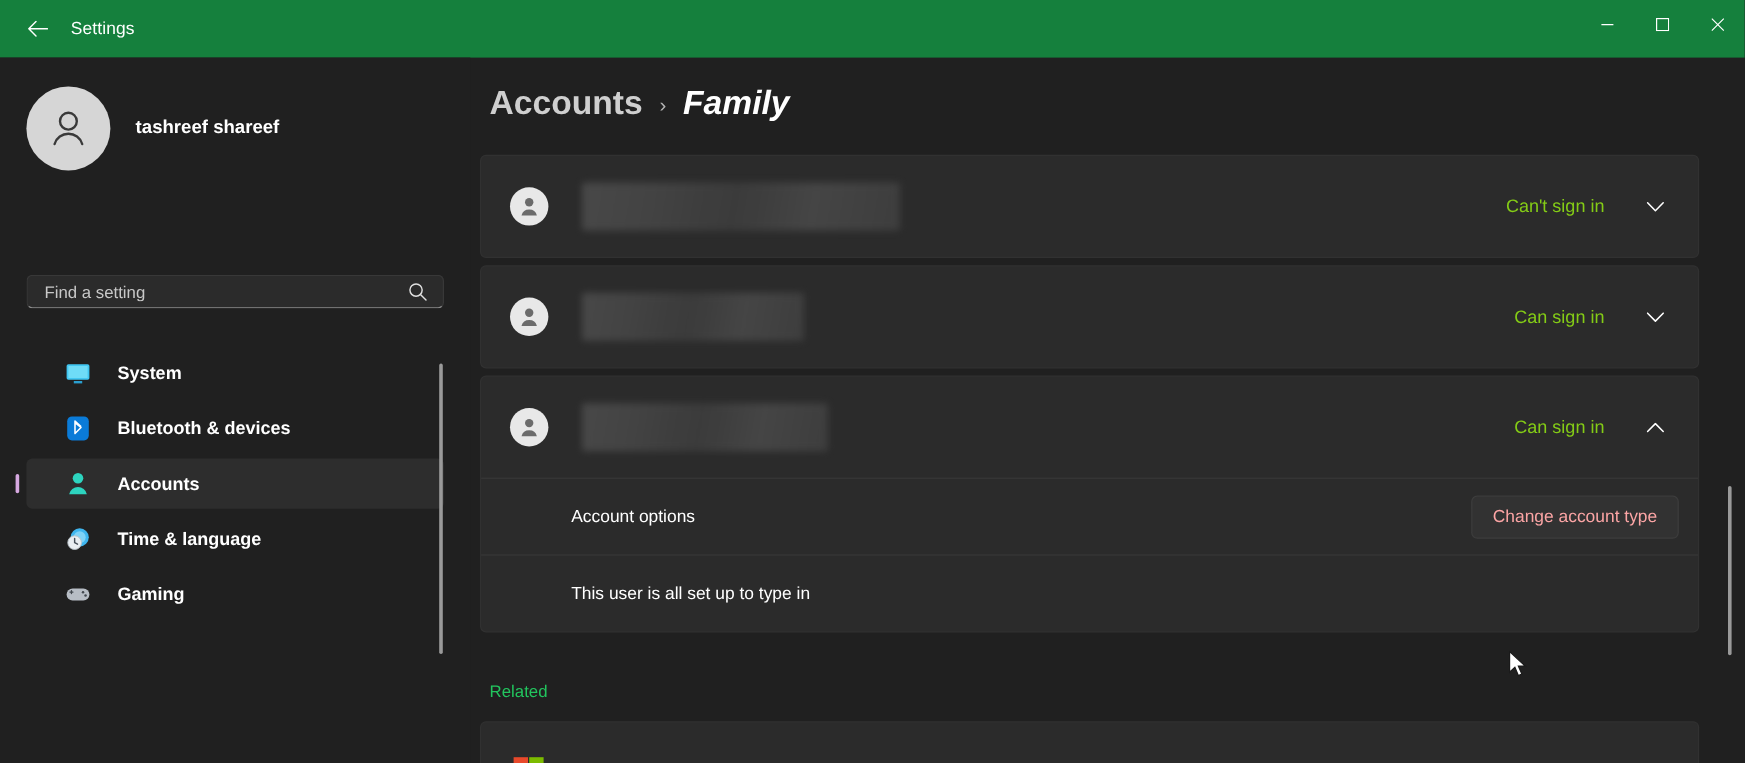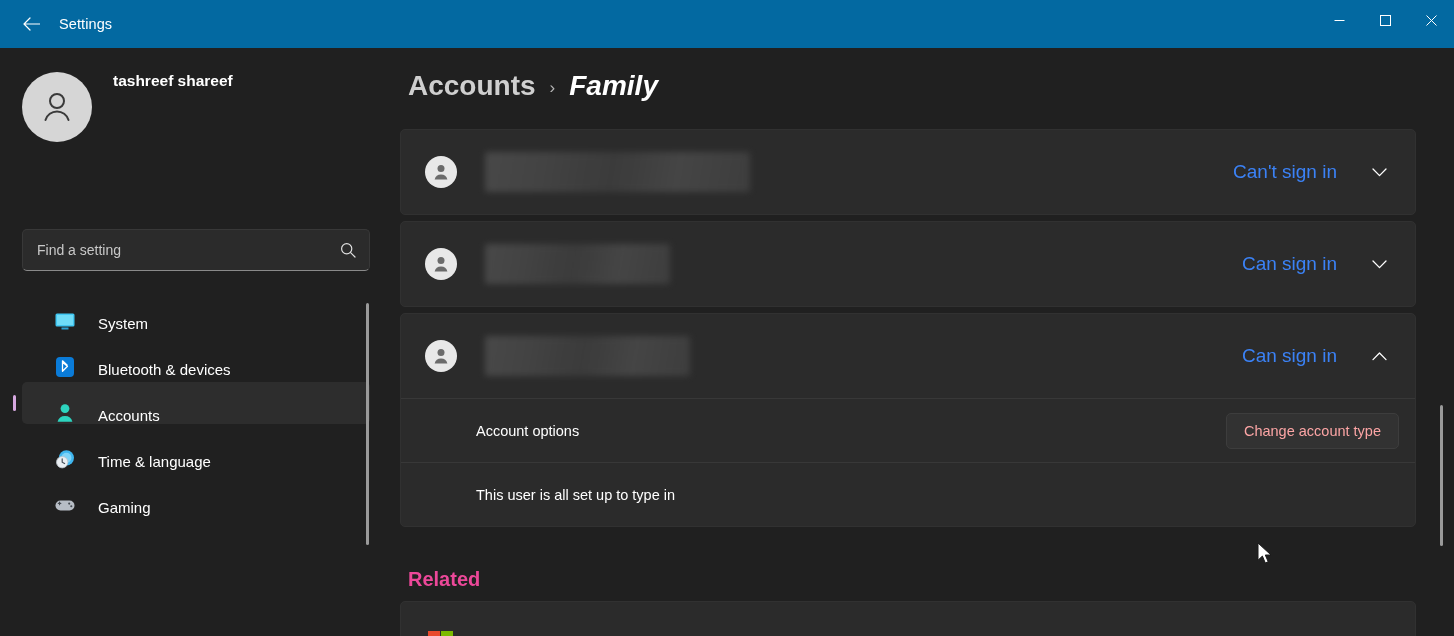--- a/index.html
+++ b/index.html
@@ -20,21 +20,21 @@
     height: 636px;
     background: #202020;
   }
 
   
   .titlebar {
     position: absolute;
     top: 0; left: 0;
     width: 1454px;
     height: 48px;
-    background: #0369a1;
+    background: #15803d;
     display: flex;
     align-items: center;
   }
   .back-btn {
     width: 42px; height: 32px;
     margin-left: 10px;
     display: flex; align-items: center; justify-content: center;
     border-radius: 4px;
     cursor: pointer;
   }
@@ -63,40 +63,41 @@
     top: 48px; left: 0;
     width: 392px;
     height: 588px;
     background: #202020;
     overflow: hidden;
   }
   .profile {
     position: absolute;
     top: 24px; left: 22px;
     display: flex;
+    align-items: center;
   }
   .avatar-big {
     width: 70px; height: 70px;
     border-radius: 50%;
     background: #d6d6d6;
     display: flex; align-items: center; justify-content: center;
     flex-shrink: 0;
   }
   .profile-name {
     margin-left: 21px;
     font-size: 15.5px;
     font-weight: bold;
     color: #ffffff;
     white-space: nowrap;
   }
 
   .searchbox {
     position: absolute;
     top: 181px; left: 22px;
-    width: 348px; height: 42px;
+    width: 348px; height: 28px;
     background: #2b2b2b;
     border: 1px solid #383838;
     border-bottom: 1px solid #8a8a8a;
     border-radius: 5px;
     display: flex;
     align-items: center;
     padding: 0 10px 0 14px;
     cursor: text;
   }
   .searchbox input {
@@ -117,23 +118,24 @@
     width: 392px;
     height: 388px;
     padding-top: 38px;
   }
   .navitem {
     position: relative;
     height: 42px;
     margin: 4px 22px 4px 22px;
     border-radius: 5px;
     display: flex;
-    align-items: flex-end;
+    align-items: center;
     padding-left: 30px;
     cursor: pointer;
+    font-weight: bold;
   }
   .navitem.selected { background: #2d2d2d; }
   .navitem.selected::before {
     content: "";
     position: absolute;
     left: -9px; top: 50%;
     transform: translateY(-50%);
     width: 3px; height: 16px;
     border-radius: 2px;
     background: #d6a8e0;
@@ -221,22 +223,22 @@
   .redacted {
     margin-left: 28px;
     height: 40px;
     border-radius: 2px;
     background: linear-gradient(100deg,#4a4a4a 0%,#454545 22%,#3c3c3c 48%,#474747 72%,#3f3f3f 100%);
     filter: blur(3px);
     opacity: 0.95;
   }
   .card-status {
     margin-left: auto;
-    font-size: 19px;
-    color: #3b82f6;
+    font-size: 15px;
+    color: #84cc16;
     white-space: nowrap;
   }
   .chev {
     width: 40px;
     display: flex; align-items: center; justify-content: center;
     margin-left: 22px;
   }
 
   .card-row {
     height: 64px;
@@ -258,23 +260,23 @@
     color: #fca5a5;
     font-family: "Liberation Sans", sans-serif;
     font-size: 14.5px;
     padding: 9px 17px;
     cursor: pointer;
   }
 
   .related-title {
     position: absolute;
     top: 520px; left: 16px;
-    font-size: 20px;
-    font-weight: bold;
-    color: #ec4899;
+    font-size: 14px;
+    font-weight: normal;
+    color: #22c55e;
   }
   .related-card {
     position: absolute;
     top: 553px; left: 8px;
     width: 1016px;
     height: 84px;
     background: #2b2b2b;
     border: 1px solid #313131;
     border-radius: 5px;
     display: flex;

